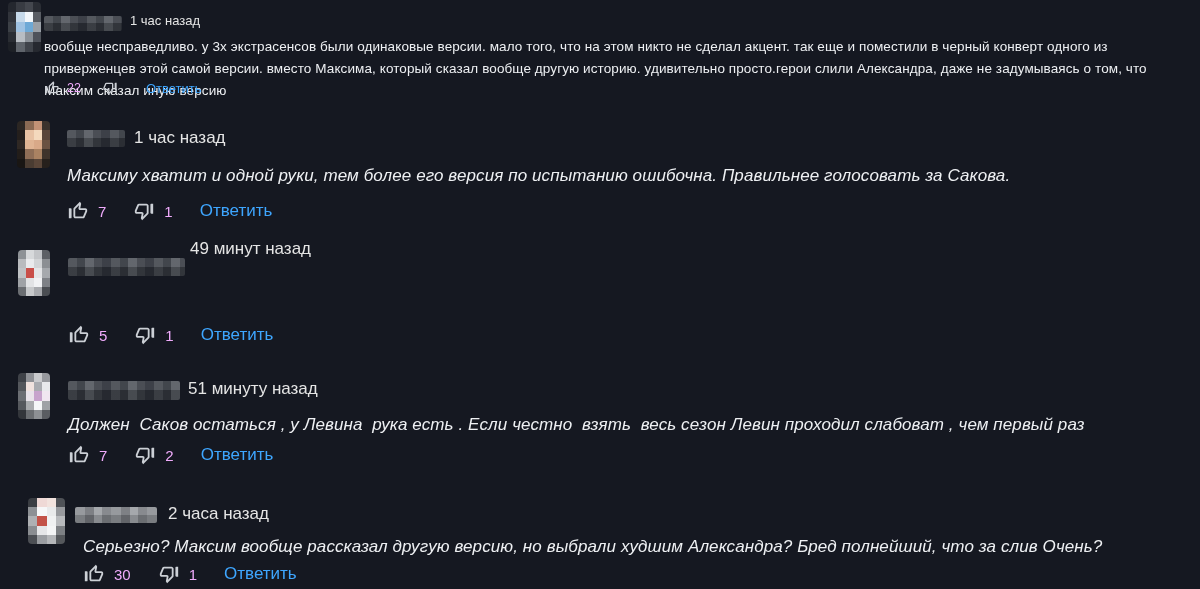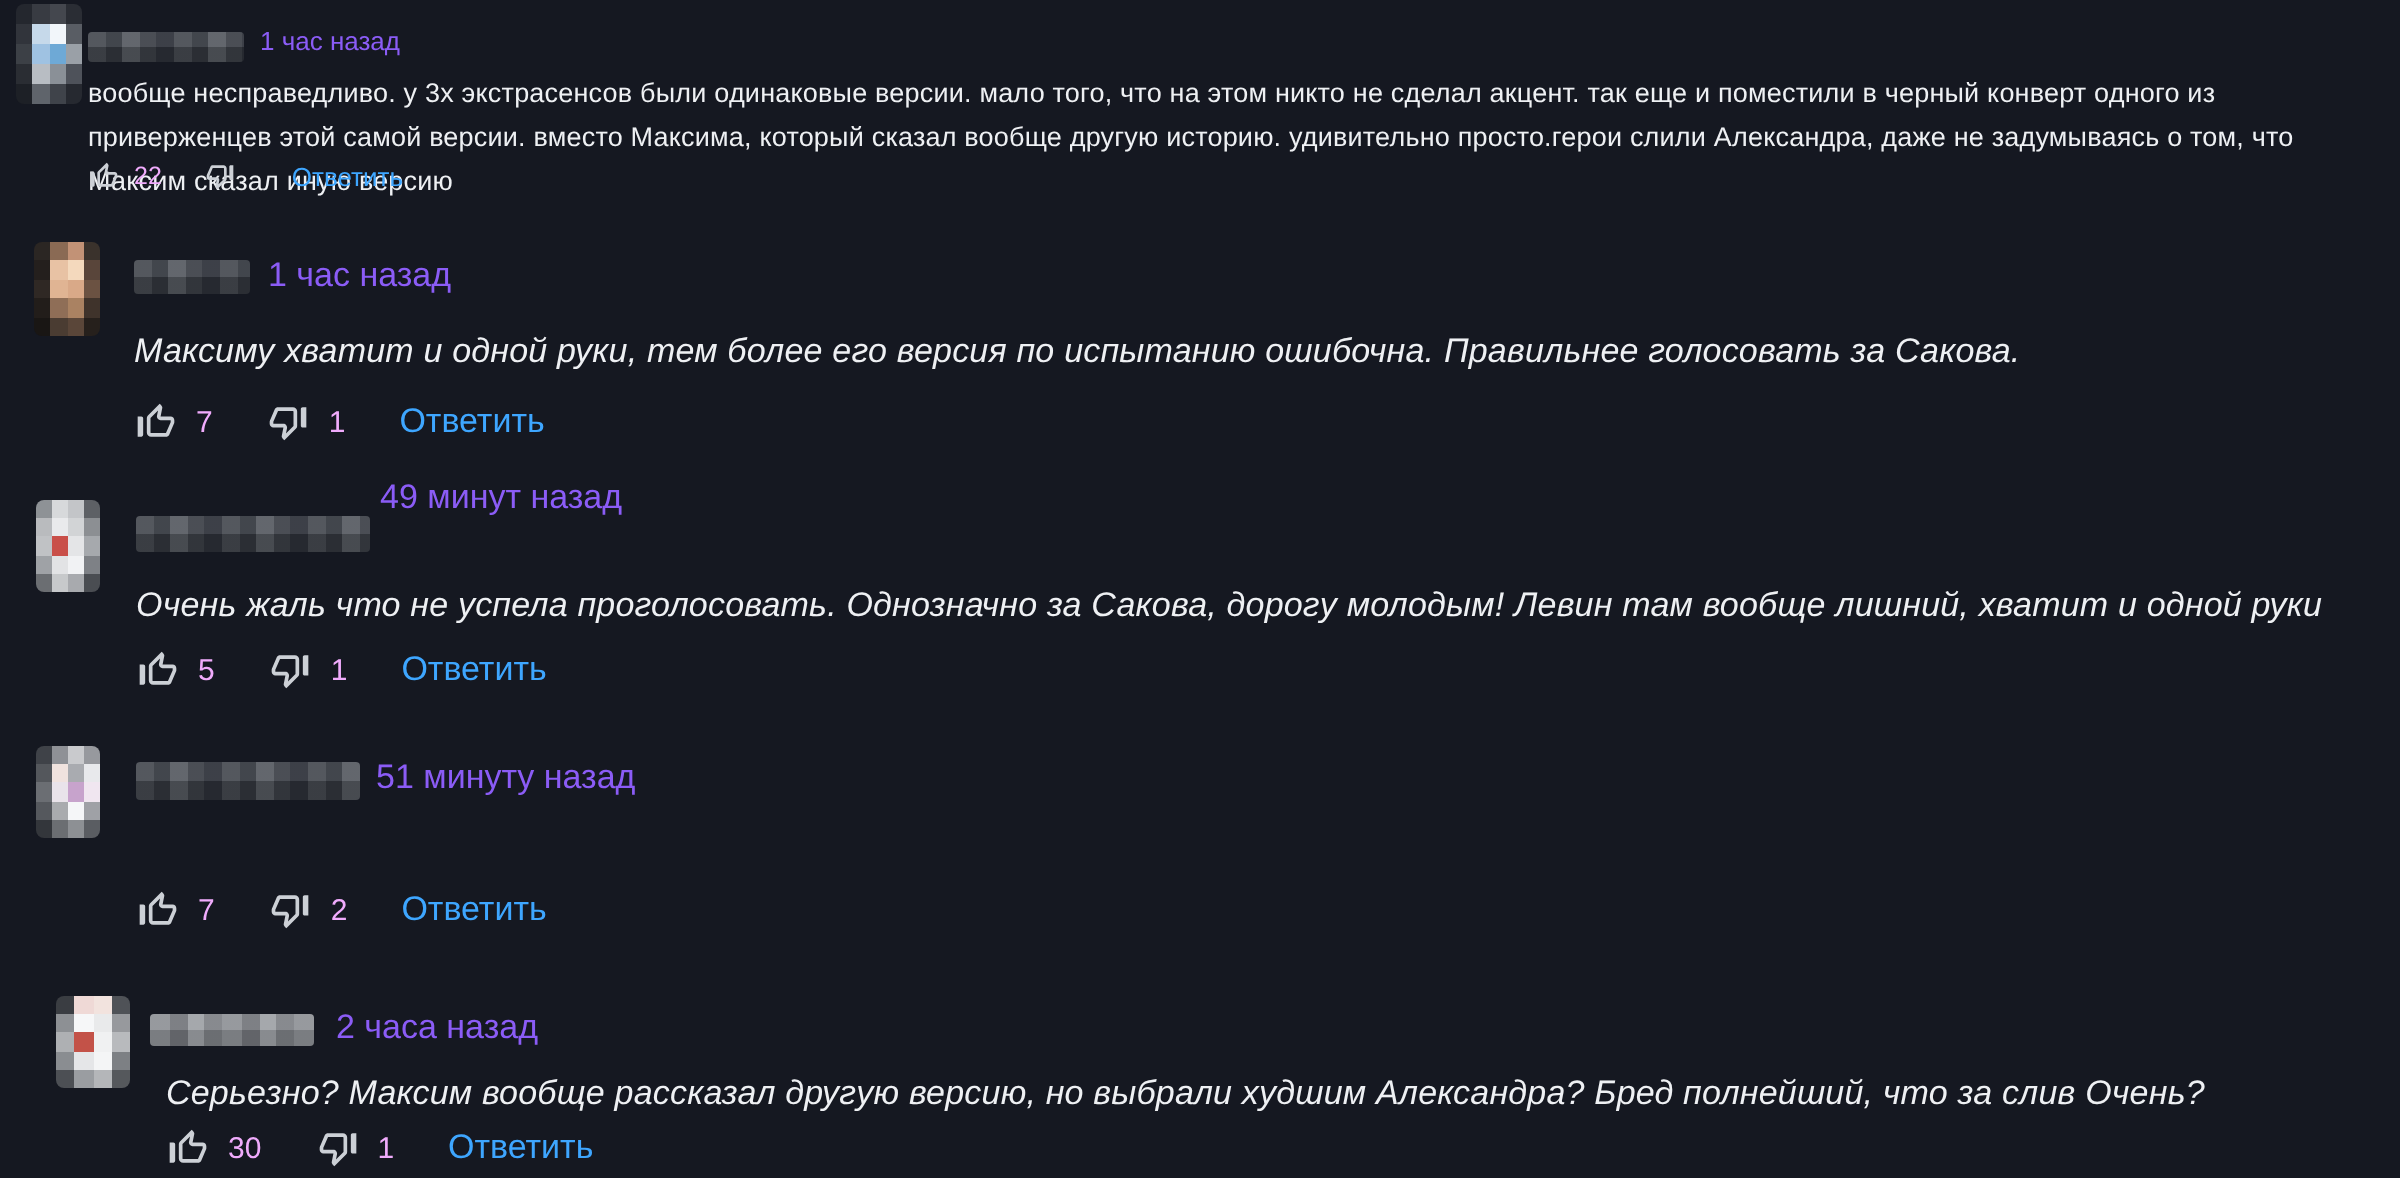--- a/index.html
+++ b/index.html
@@ -19,21 +19,21 @@
     position:absolute;border-radius:2px;
     background:
       linear-gradient(180deg, rgba(255,255,255,.07) 0 50%, rgba(0,0,0,.18) 50% 100%),
       repeating-linear-gradient(90deg,#474b52 0 9px,#34383f 9px 17px,#575b62 17px 26px,#3d4148 26px 34px,#2e323a 34px 43px);
   }
   .name-blur.light{
     background:
       linear-gradient(180deg, rgba(255,255,255,.10) 0 50%, rgba(0,0,0,.12) 50% 100%),
       repeating-linear-gradient(90deg,#8b8e93 0 10px,#6f7277 10px 19px,#9b9ea3 19px 27px,#7a7d82 27px 36px);
   }
-  .timestamp{position:absolute;color:#8b5cf6;white-space:nowrap;text-align:center;}
+  .timestamp{position:absolute;color:#e5e5e5;white-space:nowrap;text-align:center;}
   .text{
     position:absolute;color:#eef0f3;white-space:pre-wrap;
     letter-spacing:.1px;
   }
   .actions{position:absolute;display:flex;align-items:center;}
   .action{display:flex;align-items:center;background:none;border:none;padding:0;cursor:pointer;color:#ccd0d6;}
   .count{color:#f0abfc;}
   .reply{color:#3ea6ff;text-decoration:none;cursor:pointer;white-space:nowrap;}
   .icon{display:inline-flex;line-height:0;}
 
@@ -205,21 +205,20 @@
         <div style="background: rgb(226, 227, 229);"></div>
         <div style="background: rgb(241, 242, 244);"></div>
         <div style="background: rgb(126, 129, 134);"></div>
         <div style="background: rgb(107, 110, 114);"></div>
         <div style="background: rgb(199, 201, 203);"></div>
         <div style="background: rgb(168, 170, 174);"></div>
         <div style="background: rgb(74, 77, 82);"></div>
       </div>
     <div class="name-blur"></div>
     <span class="timestamp">49 минут назад</span>
-    <div class="text">Очень жаль что не успела проголосовать. Однозначно за Сакова, дорогу молодым! Левин там вообще лишний, хватит и одной руки</div>
     <div class="actions">
       <button class="action">
         <span class="icon">
           <svg viewBox="0 0 24 24" fill="#ccd0d6">
               <path d="M13.11 5.72l-.57 2.89c-.12.59.04 1.2.42 1.66.38.46.94.73 1.54.73H20v1.08L17.43 18H9.34c-.18 0-.34-.16-.34-.34V9.82l4.11-4.1M14 2 7.59 8.41C7.21 8.79 7 9.3 7 9.83v7.83C7 18.95 8.05 20 9.34 20h8.1c.71 0 1.36-.37 1.72-.97l2.67-6.15c.11-.25.17-.52.17-.8V11c0-1.1-.9-2-2-2h-5.5l.92-4.65c.05-.22.02-.46-.08-.66-.23-.45-.52-.86-.88-1.22L14 2zM4 9H2v11h2c.55 0 1-.45 1-1v-9c0-.55-.45-1-1-1z"></path>
             </svg>
         </span>
         <span class="count">5</span>
       </button>
       <button class="action">
@@ -254,20 +253,21 @@
         <div style="background: rgb(169, 171, 174);"></div>
         <div style="background: rgb(245, 246, 248);"></div>
         <div style="background: rgb(159, 161, 166);"></div>
         <div style="background: rgb(51, 54, 59);"></div>
         <div style="background: rgb(107, 110, 114);"></div>
         <div style="background: rgb(141, 144, 148);"></div>
         <div style="background: rgb(90, 93, 98);"></div>
       </div>
     <div class="name-blur"></div>
     <span class="timestamp">51 минуту назад</span>
+    <div class="text">Должен  Саков остаться , у Левина  рука есть . Если честно  взять  весь сезон Левин проходил слабоват , чем первый раз</div>
     <div class="actions">
       <button class="action">
         <span class="icon">
           <svg viewBox="0 0 24 24" fill="#ccd0d6">
               <path d="M13.11 5.72l-.57 2.89c-.12.59.04 1.2.42 1.66.38.46.94.73 1.54.73H20v1.08L17.43 18H9.34c-.18 0-.34-.16-.34-.34V9.82l4.11-4.1M14 2 7.59 8.41C7.21 8.79 7 9.3 7 9.83v7.83C7 18.95 8.05 20 9.34 20h8.1c.71 0 1.36-.37 1.72-.97l2.67-6.15c.11-.25.17-.52.17-.8V11c0-1.1-.9-2-2-2h-5.5l.92-4.65c.05-.22.02-.46-.08-.66-.23-.45-.52-.86-.88-1.22L14 2zM4 9H2v11h2c.55 0 1-.45 1-1v-9c0-.55-.45-1-1-1z"></path>
             </svg>
         </span>
         <span class="count">7</span>
       </button>
       <button class="action">

